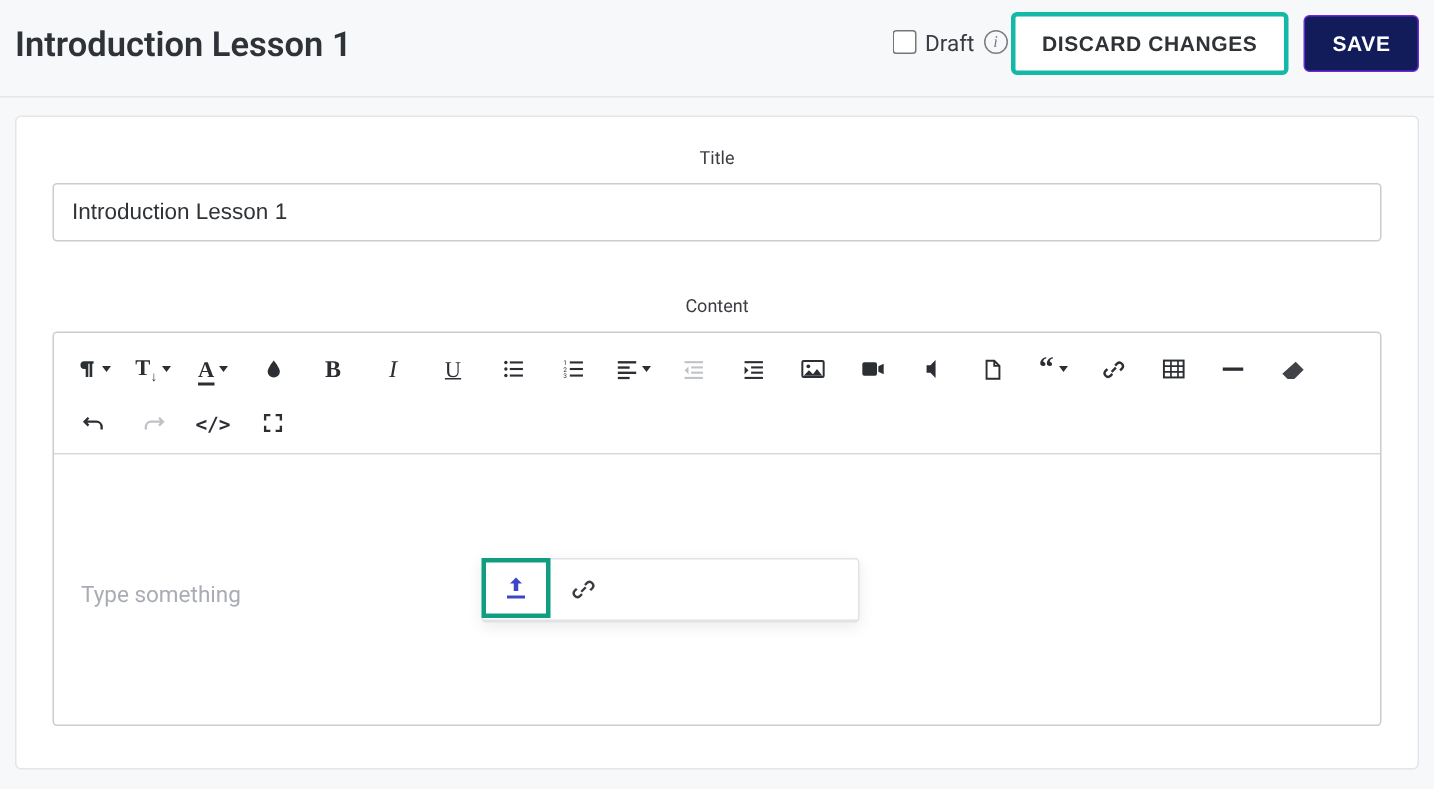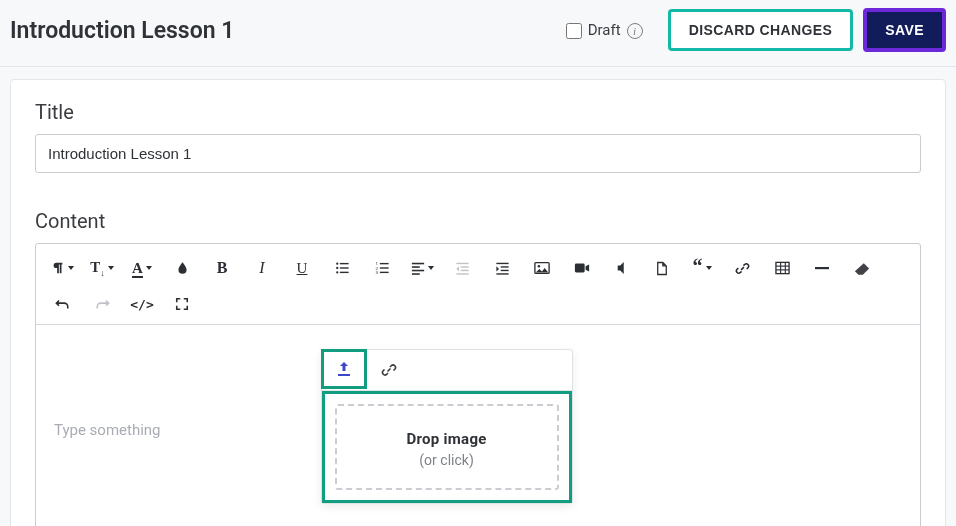--- a/index.html
+++ b/index.html
@@ -19,23 +19,23 @@
     background: #f7f8fa;
   }
   .page-title {
     font-size: 23px;
     font-weight: 600;
     color: #2f3236;
     flex: 1;
   }
   .draft-wrap {
     display: flex;
-    align-items: flex-end;
+    align-items: flex-start;
     gap: 6px;
-    margin-right: 25px;
+    margin-right: 2px;
     color: #3a3c41;
     font-size: 15px;
   }
   .draft-wrap input[type="checkbox"] {
     width: 16px; height: 16px;
     accent-color: #333;
   }
   .info-icon {
     width:16px;height:16px;
     border:1.3px solid #7a7d82;border-radius:50%;
@@ -52,35 +52,36 @@
     text-transform: uppercase;
   }
   .btn-outline {
     background:#fff;
     border:3px solid #14b8a6;
     color:#2f3236;
     margin-right:10px;
   }
   .btn-primary {
     background:#121c5b;
-    border:4px solid #6d28d9;
+    border:1px solid #6d28d9;
     color:#fff;
   }
   .card {
     margin: 12px 10px;
     background:#fff;
     border:1px solid #e3e5e8;
     border-radius:4px;
     padding:20px 24px 28px 24px;
   }
   .field-label {
-    font-size: 20px;
+    font-size: 12px;
     color:#3a3c41;
     margin-bottom:10px;
     display:block;
+    text-align:center;
   }
   .title-input {
     width:100%;
     border:1px solid #c9ccd1;
     border-radius:3px;
     padding:10px 12px;
     font-size:15px;
     color:#2f3236;
   }
   .content-block { margin-top:36px; }
@@ -372,24 +373,18 @@
               <svg width="16" height="16" viewBox="0 0 16 16">
                 <path fill="currentColor" d="M8 1l4 4h-2.5v5h-3V5H4l4-4zM2 13h12v2H2z"></path>
               </svg>
             </div>
             <div class="pop-tab">
               <svg width="16" height="16" viewBox="0 0 16 16">
                 <path fill="none" stroke="currentColor" stroke-width="1.6" d="M6.5 9.5l3-3M7 11l-1.5 1.5a2.5 2.5 0 01-3.5-3.5L3.5 7.5M9 5l1.5-1.5a2.5 2.5 0 013.5 3.5L12.5 8.5"></path>
               </svg>
             </div>
           </div>
-          <div class="dropzone-wrap">
-            <div class="dropzone">
-              <strong>Drop image</strong>
-              <span>(or click)</span>
-            </div>
-          </div>
         </div>
 
       </div>
     </div>
   </div>
 </div>
 
 </body></html>

